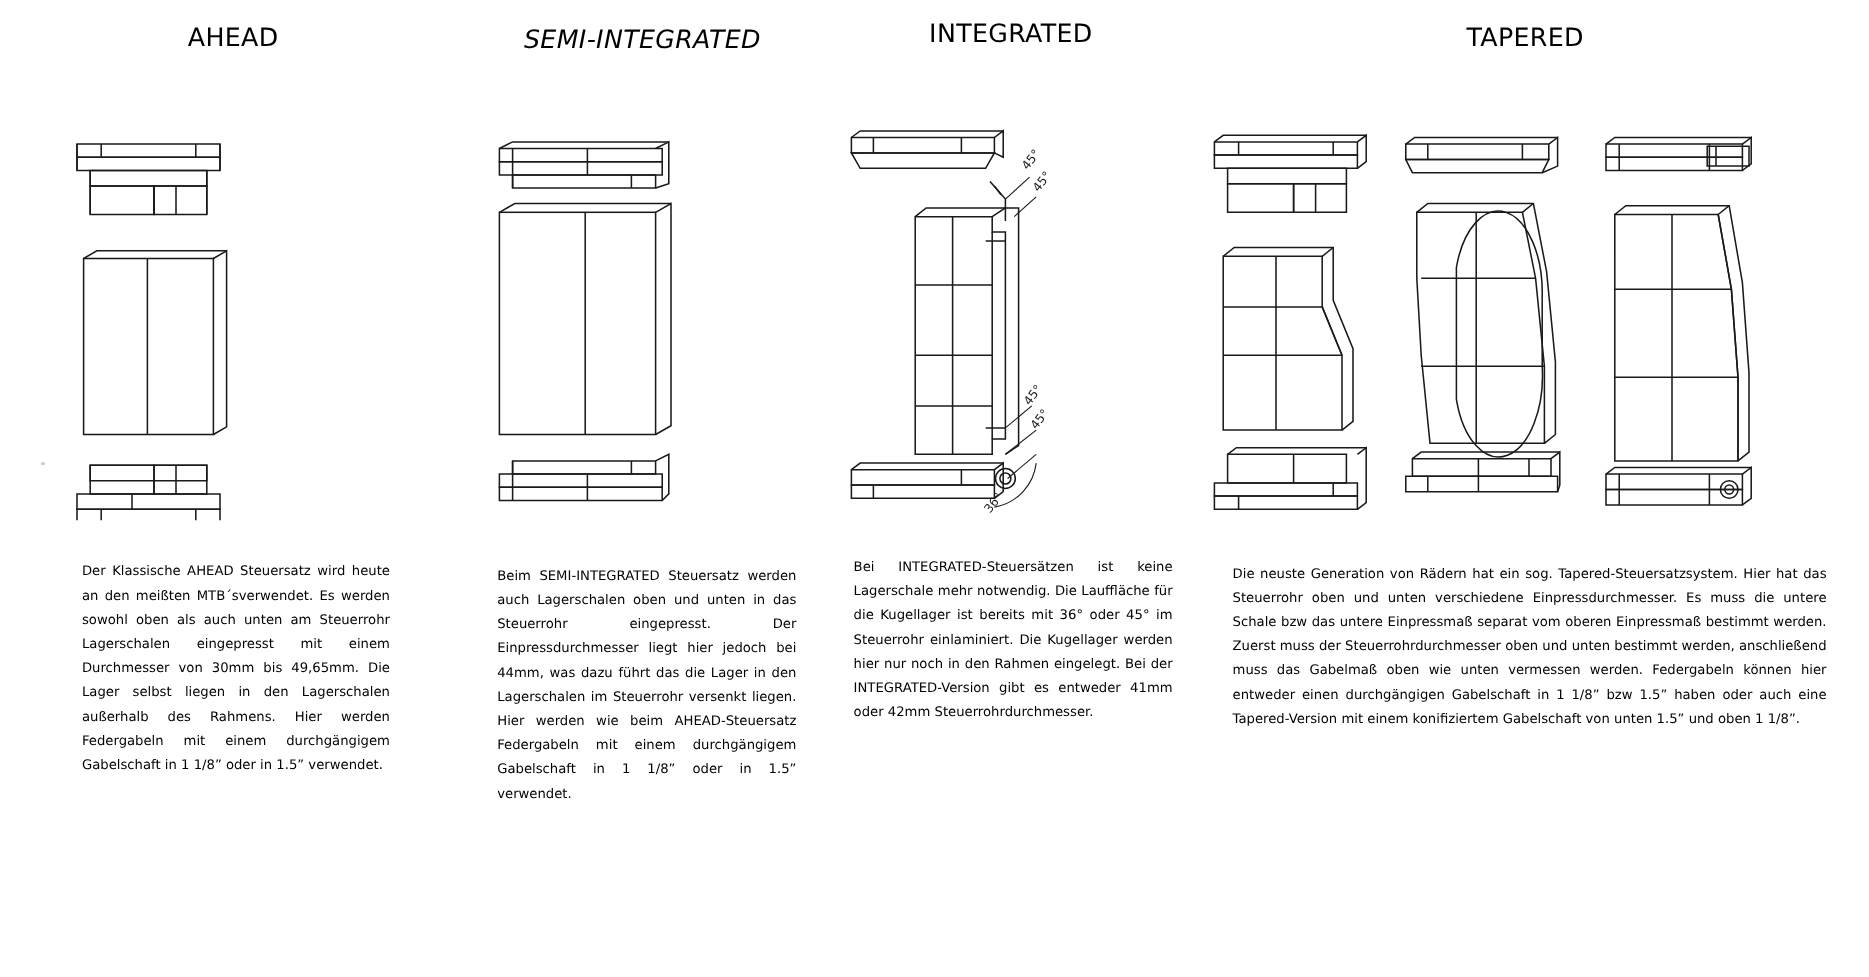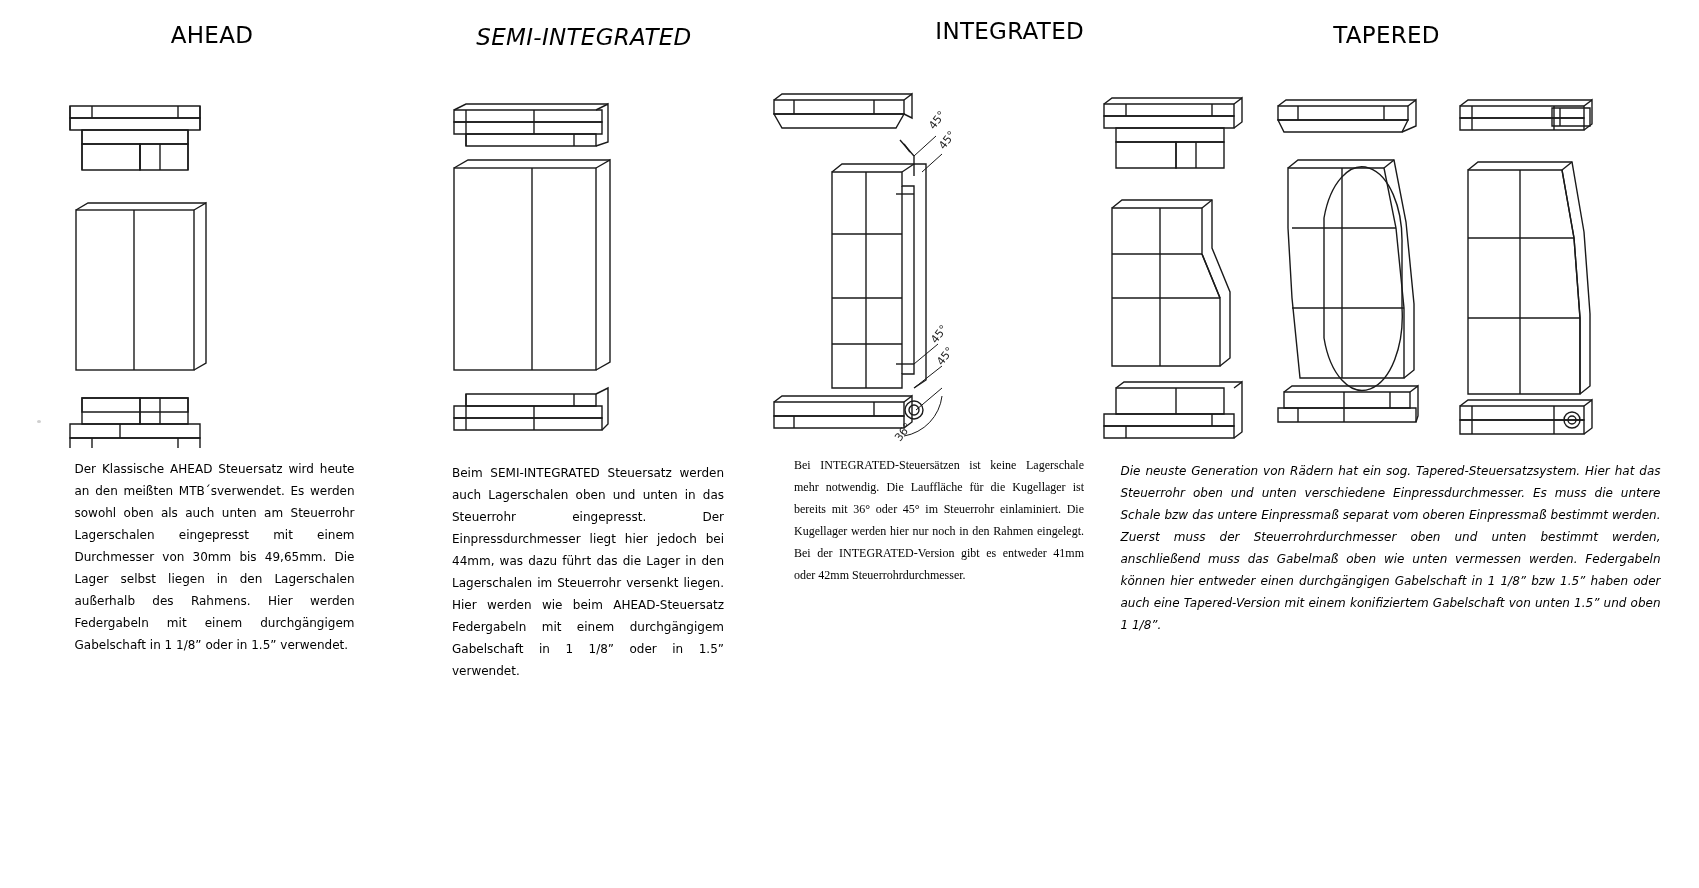--- a/index.html
+++ b/index.html
@@ -27,24 +27,25 @@
     height: 888px;
     box-sizing: border-box;
     padding: 0 10px;
   }
   .col {
     position: relative;
     box-sizing: border-box;
     display: flex;
     flex-direction: column;
     align-items: center;
+    gap: 25px;
   }
   .col-ahead      { width: 404px; }
   .col-semi       { width: 340px; }
-  .col-integrated { width: 330px; align-items: flex-end; }
+  .col-integrated { width: 330px; }
   .col-tapered    { width: 605px; }
 
   .col-title {
     font-size: 23px;
     letter-spacing: 0.3px;
     font-weight: 400;
     text-align: center;
     white-space: nowrap;
   }
   .t-ahead      { margin-top: 22px; }
@@ -73,27 +74,25 @@
   }
   .cap-semi {
     width: 272px;
     margin-left: 8px;
     margin-top: 12px;
   }
   .cap-integrated {
     width: 290px;
     margin-left: 4px;
     margin-top: 10px;
-    font-family: Liberation Serif, serif;
   }
   .cap-tapered {
     width: 540px;
     margin-left: 8px;
     margin-top: 12px;
-    font-style: italic;
   }
   .speck {
     position: absolute;
     left: 37px;
     top: 420px;
     width: 4px;
     height: 3px;
     background: #cfcfcf;
     border-radius: 50%;
   }

